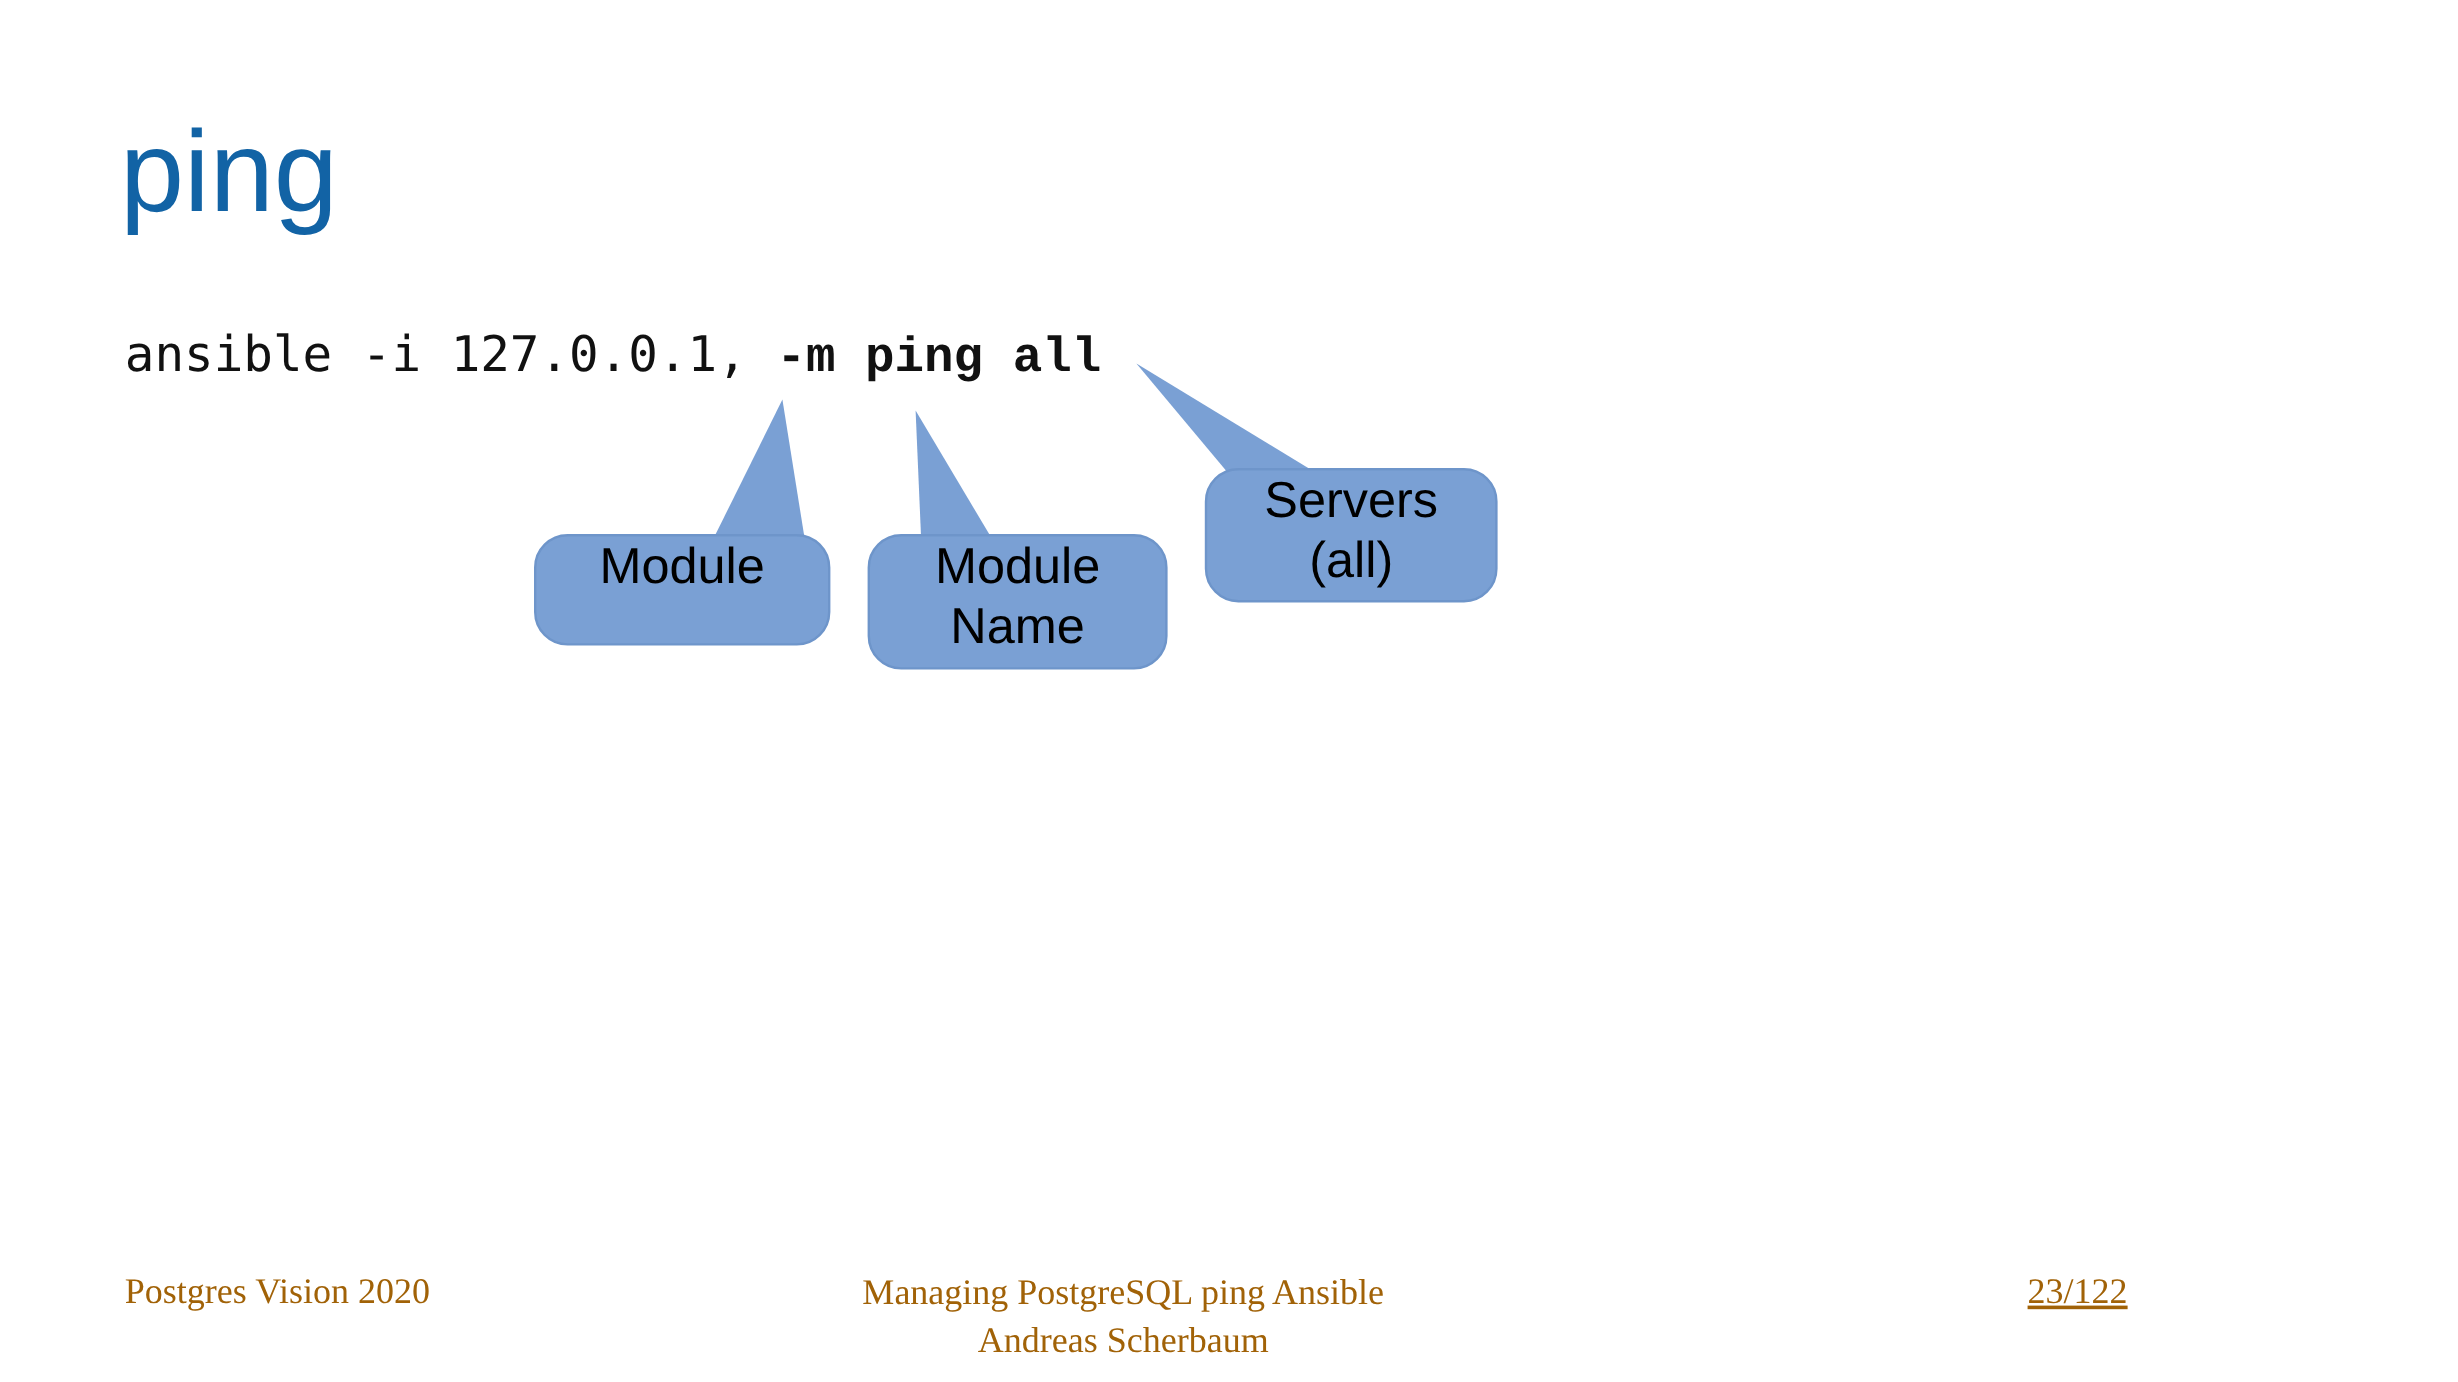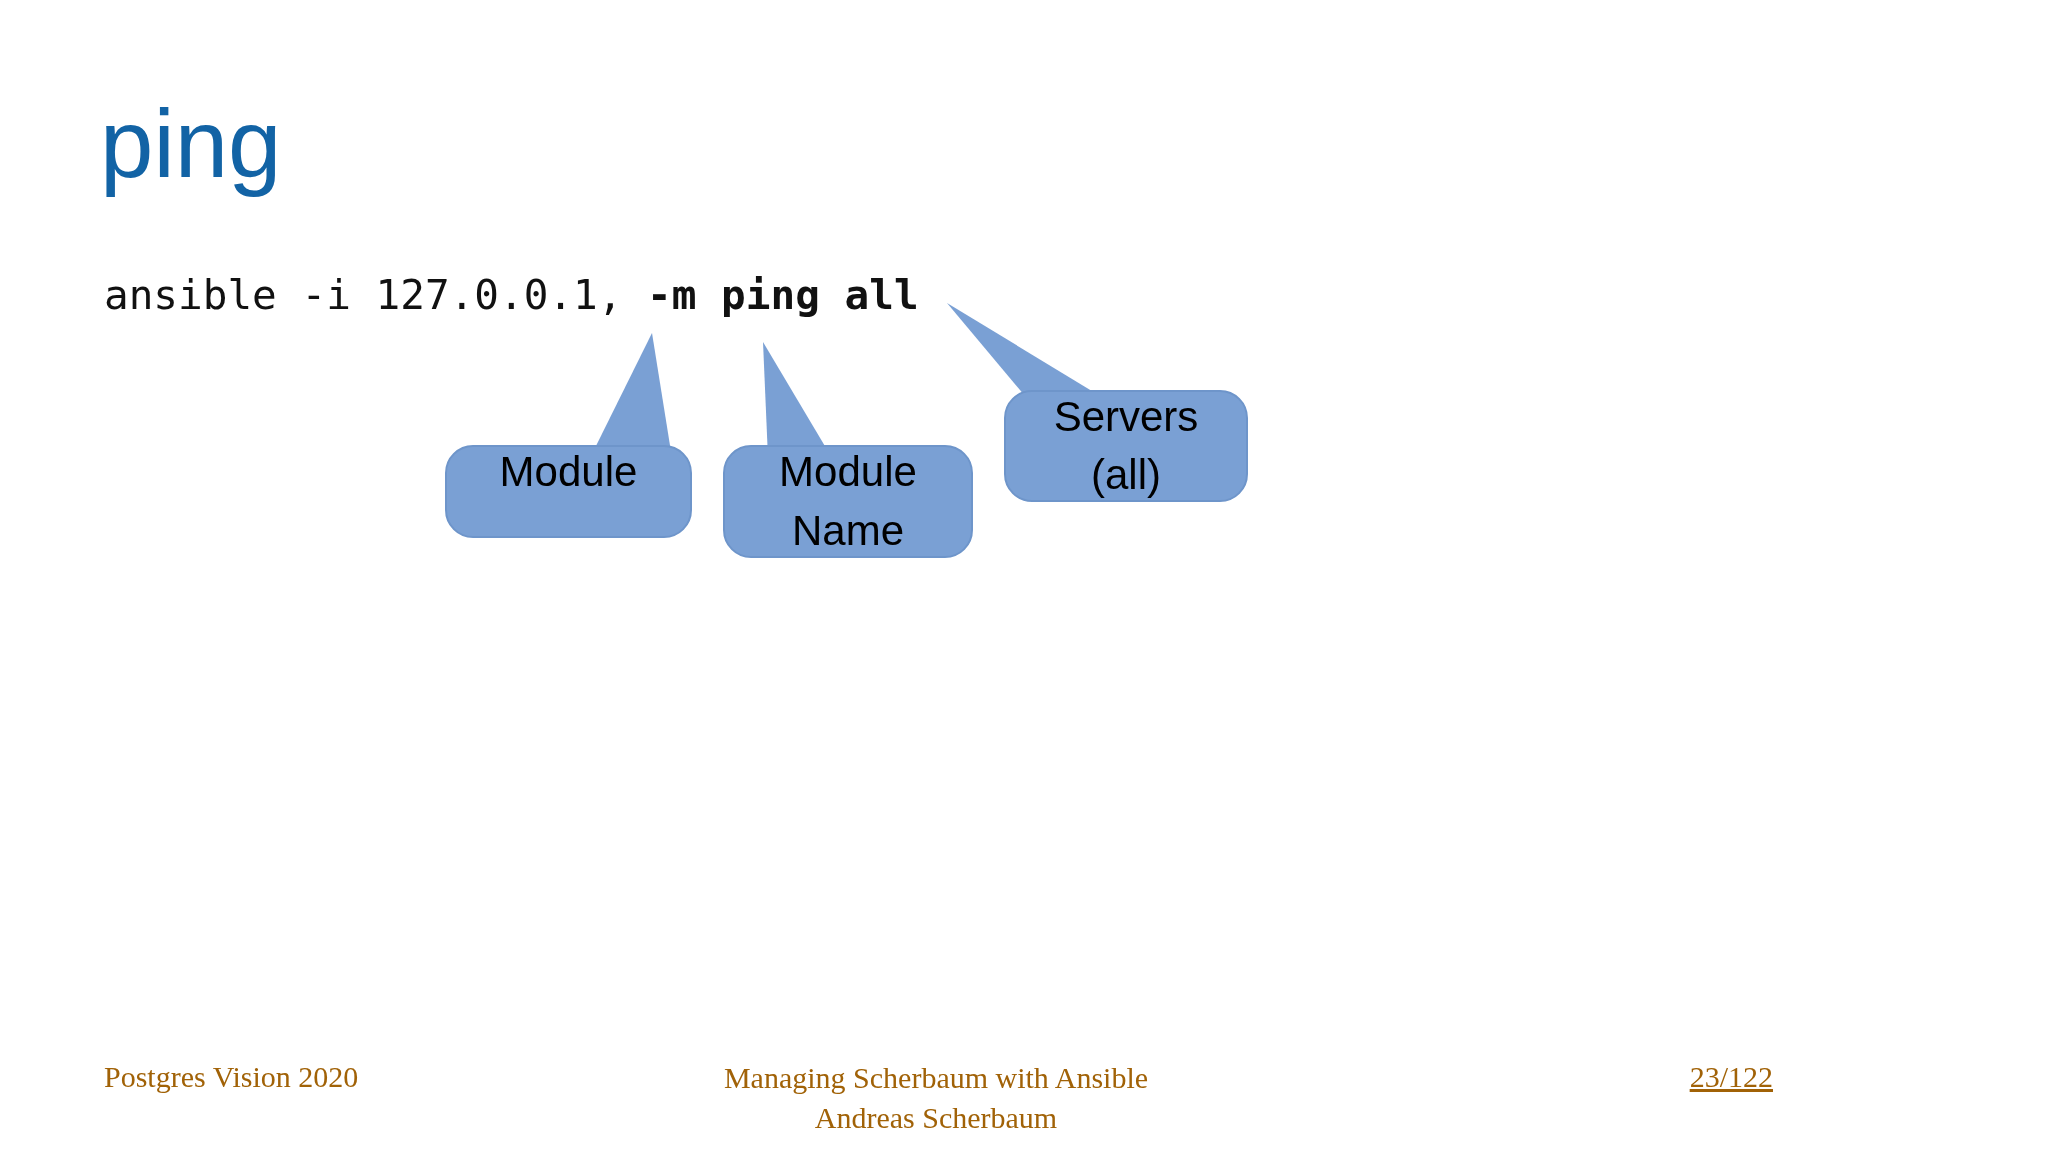--- a/index.html
+++ b/index.html
@@ -30,38 +30,39 @@
     left: 104px;
     top: 275px;
     font-family: "DejaVu Sans Mono", monospace;
     font-size: 41px;
     line-height: 1;
     color: #111111;
     white-space: pre;
   }
   .command-line .cmd-bold {
     font-weight: 700;
+    font-family: Liberation Mono, monospace;
   }
   .tails-svg {
     position: absolute;
     left: 0;
     top: 0;
     z-index: 1;
   }
   .callout {
     position: absolute;
     z-index: 2;
     background: #7aa0d4;
     border: 2px solid #6e95ca;
     border-radius: 28px;
     box-sizing: border-box;
     display: flex;
     flex-direction: column;
     align-items: center;
-    justify-content: space-between;
+    justify-content: flex-start;
     color: #000000;
     font-size: 42px;
     line-height: 50px;
     text-align: center;
   }
   .callout-module      { left: 445px;  top: 445px; width: 247px; height: 93px;  }
   .callout-module-name { left: 723px;  top: 445px; width: 250px; height: 113px; }
   .callout-servers     { left: 1004px; top: 390px; width: 244px; height: 112px; }
   .footer-left, .footer-right, .footer-center {
     position: absolute;
@@ -104,19 +105,19 @@
   </div>
 
   <div class="callout callout-servers">
     <span>Servers</span>
     <span>(all)</span>
   </div>
 
   <div class="footer-left">Postgres Vision 2020</div>
 
   <div class="footer-center">
-    <div>Managing Scherbaum with Ansible</div>
+    <div>Managing PostgreSQL ping Ansible</div>
     <div>Andreas Scherbaum</div>
   </div>
 
   <div class="footer-right">23/122</div>
 
 </div>
 
 </body></html>

